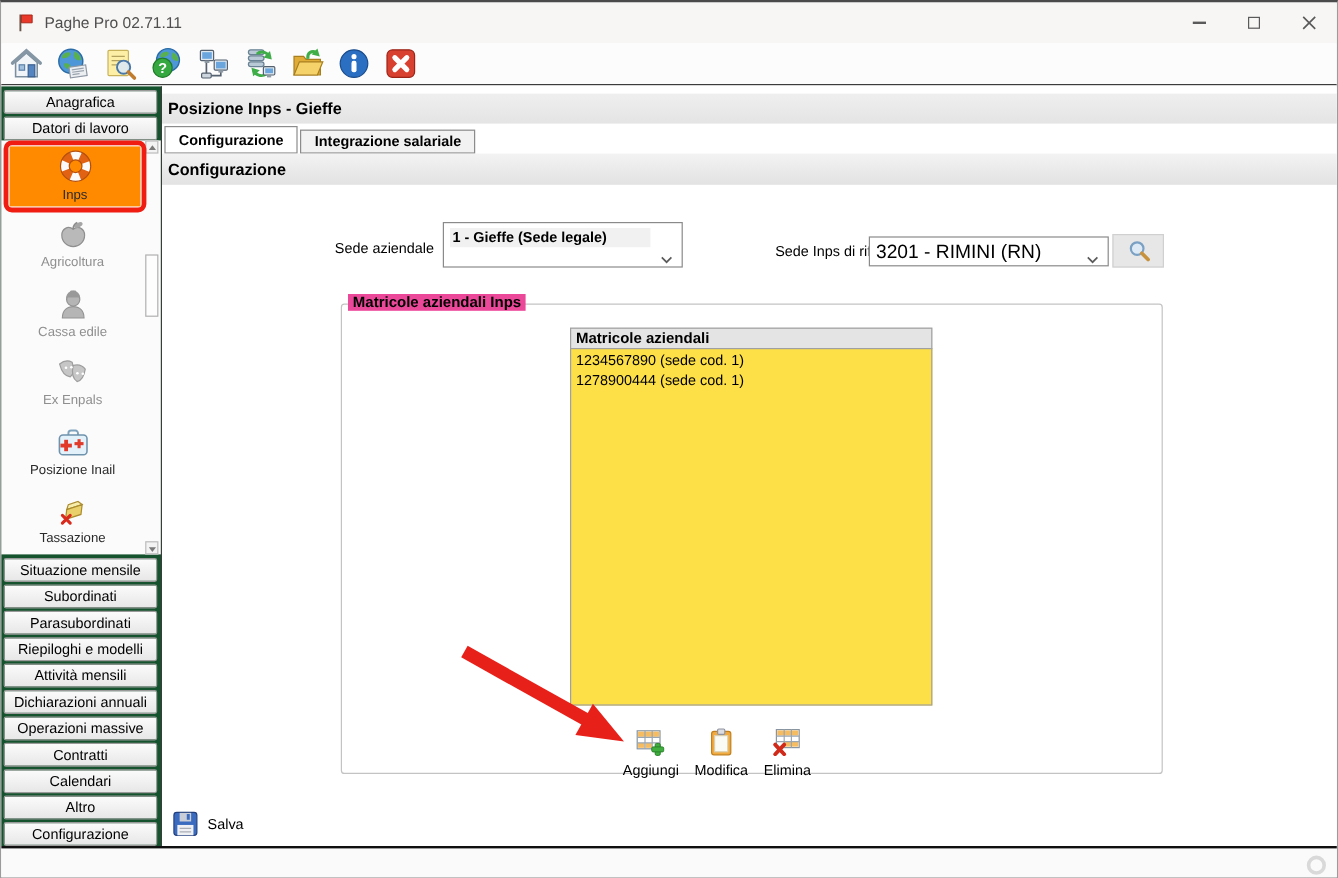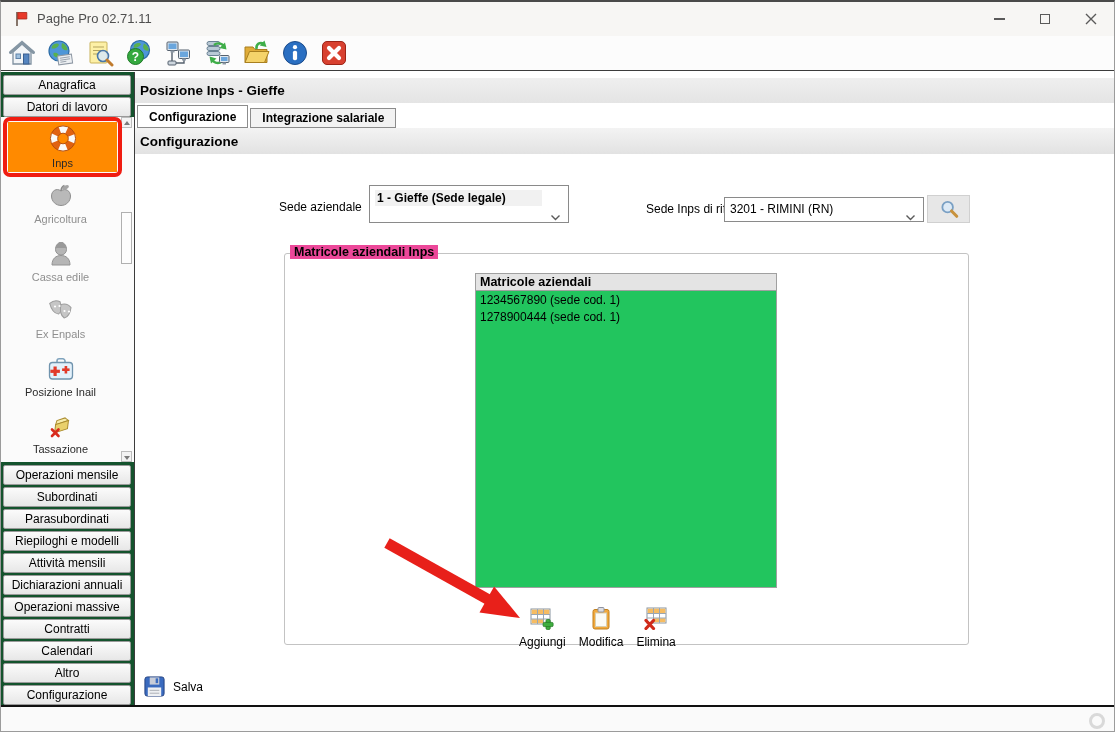--- a/index.html
+++ b/index.html
@@ -59,34 +59,34 @@
   .section-band span { font-size:13.5px; font-weight:bold; padding-left:5px; }
 
   
   .flabel { position:absolute; font-size:12px; color:#000; }
   .combo { position:absolute; background:#fff; border:1px solid #8a8a8a; }
   .combo .chev { position:absolute; right:7px; }
   #combo-sede { left:234px; top:113px; width:200px; height:38px;font-weight:bold; }
   #combo-sede .val { display:block; margin:4px 26px 0 5px; background:#f1f1f1; font-size:12px; padding:1px 2px; }
   #combo-sede .chev { top:21px; }
   #combo-inps { left:589px; top:125px; width:200px; height:25px; }
-  #combo-inps .val { display:block; margin:4px 26px 0 5px; font-size:12px; }
+  #combo-inps .val { display:block; margin:4px 26px 0 5px; font-size:16px; }
   #combo-inps .chev { top:9px; }
   .search-btn { position:absolute; left:792px; top:123px; width:43px; height:28px; background:#e7e7e7;
                 border:1px solid #d0d0d0; display:flex; align-items:center; justify-content:center; }
 
   
   .groupbox { position:absolute; left:149px; top:181px; width:685px; height:392px;
               border:1px solid #c3c3c3; border-radius:3px; }
   .groupbox > .legend { position:absolute; left:5px; top:-9px; background:#ec4899; padding:0 4px;
                         font-size:12.5px; font-weight:bold; }
   .listbox { position:absolute; left:190px; top:19px; width:302px; }
   .list-header { height:18px; background:#e4e4e4; border:1px solid #a0a0a0; font-size:12.5px;
                  font-weight:bold; padding-left:4px; line-height:16px; }
-  .list-body { height:298px; background:#22c55e; border:1px solid #a0a0a0; margin-top:-1px; }
+  .list-body { height:298px; background:#fde047; border:1px solid #a0a0a0; margin-top:-1px; }
   .list-item { font-size:12px; padding:2px 0 1px 4px; color:#000; }
   .actions { position:absolute; left:234px; top:352px; display:flex; align-items:center; gap:13px; }
   .action { display:flex; align-items:center; gap:5px; cursor:default;flex-direction:column; }
   .action span { font-size:12px; }
 
   
   .save-row { position:absolute; left:8px; top:603px; display:flex; align-items:center; gap:7px; }
   .save-row span { font-size:12px; }
 
   
@@ -298,21 +298,21 @@
       </div>
 
       <div class="mini-scroll">
         <div class="sb-arrow up"></div>
         <div class="sb-thumb"></div>
         <div class="sb-arrow down"></div>
       </div>
     </div>
 
     <div class="bottom-btns">
-      <div class="side-btn">Operazioni mensile</div>
+      <div class="side-btn">Situazione mensile</div>
       <div class="side-btn">Subordinati</div>
       <div class="side-btn">Parasubordinati</div>
       <div class="side-btn">Riepiloghi e modelli</div>
       <div class="side-btn">Attività mensili</div>
       <div class="side-btn">Dichiarazioni annuali</div>
       <div class="side-btn">Operazioni massive</div>
       <div class="side-btn">Contratti</div>
       <div class="side-btn">Calendari</div>
       <div class="side-btn">Altro</div>
       <div class="side-btn">Configurazione</div>

